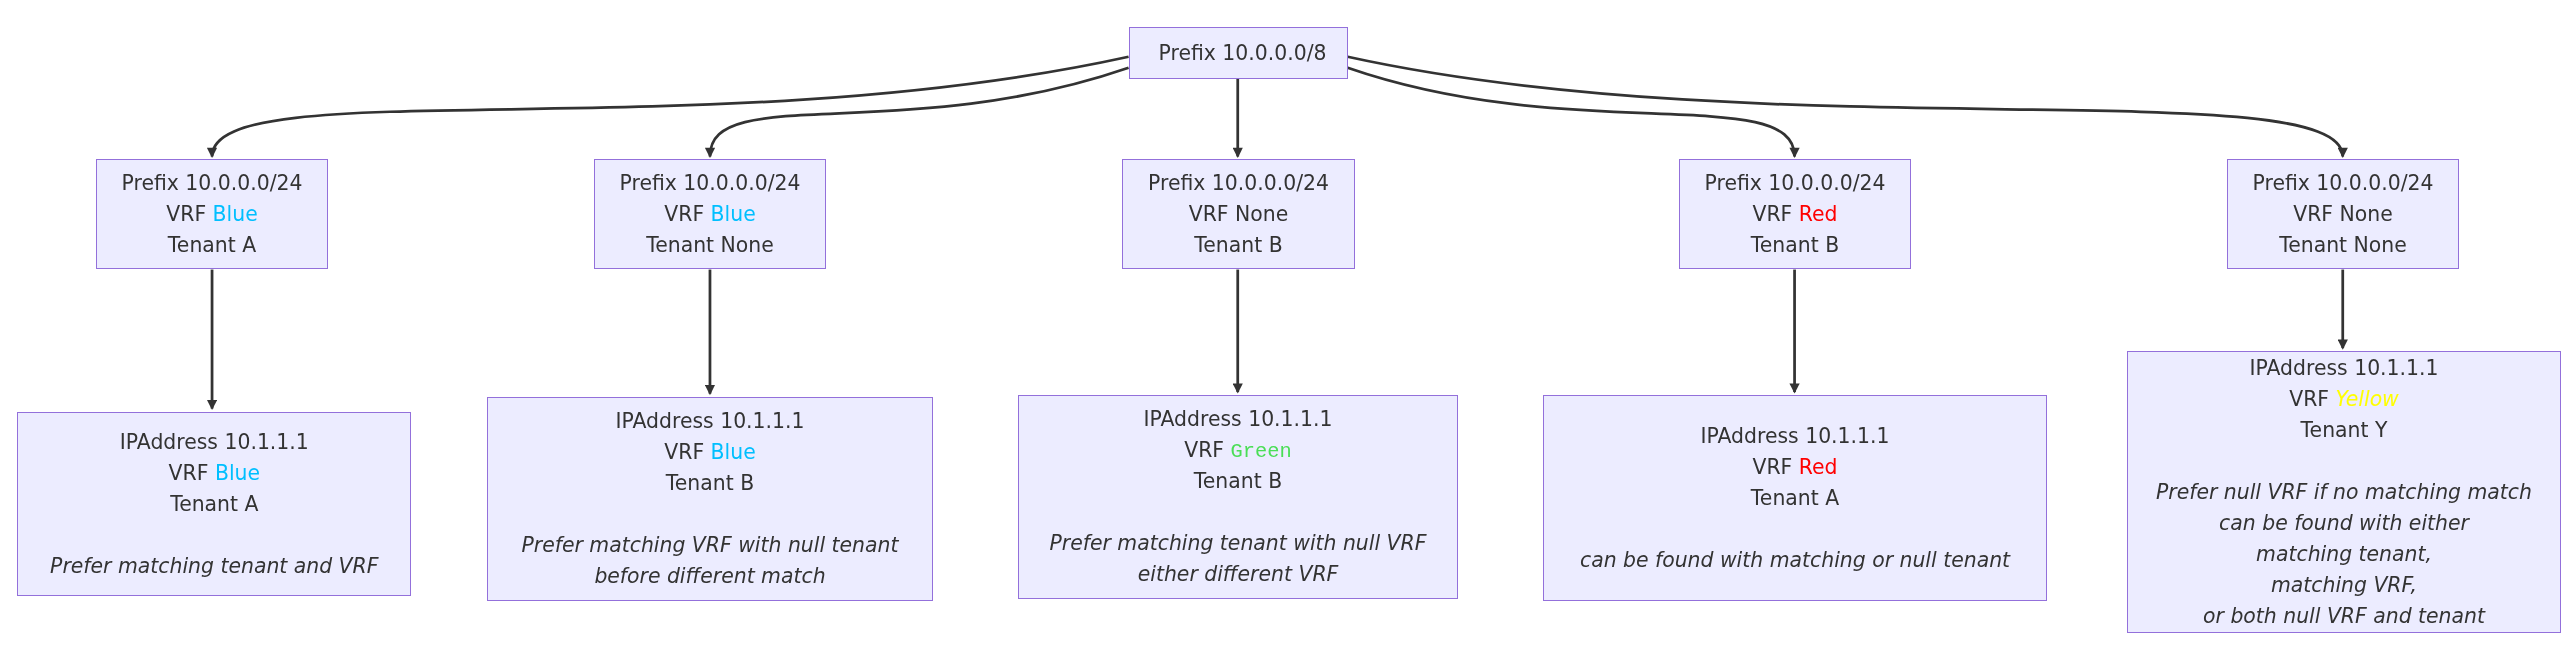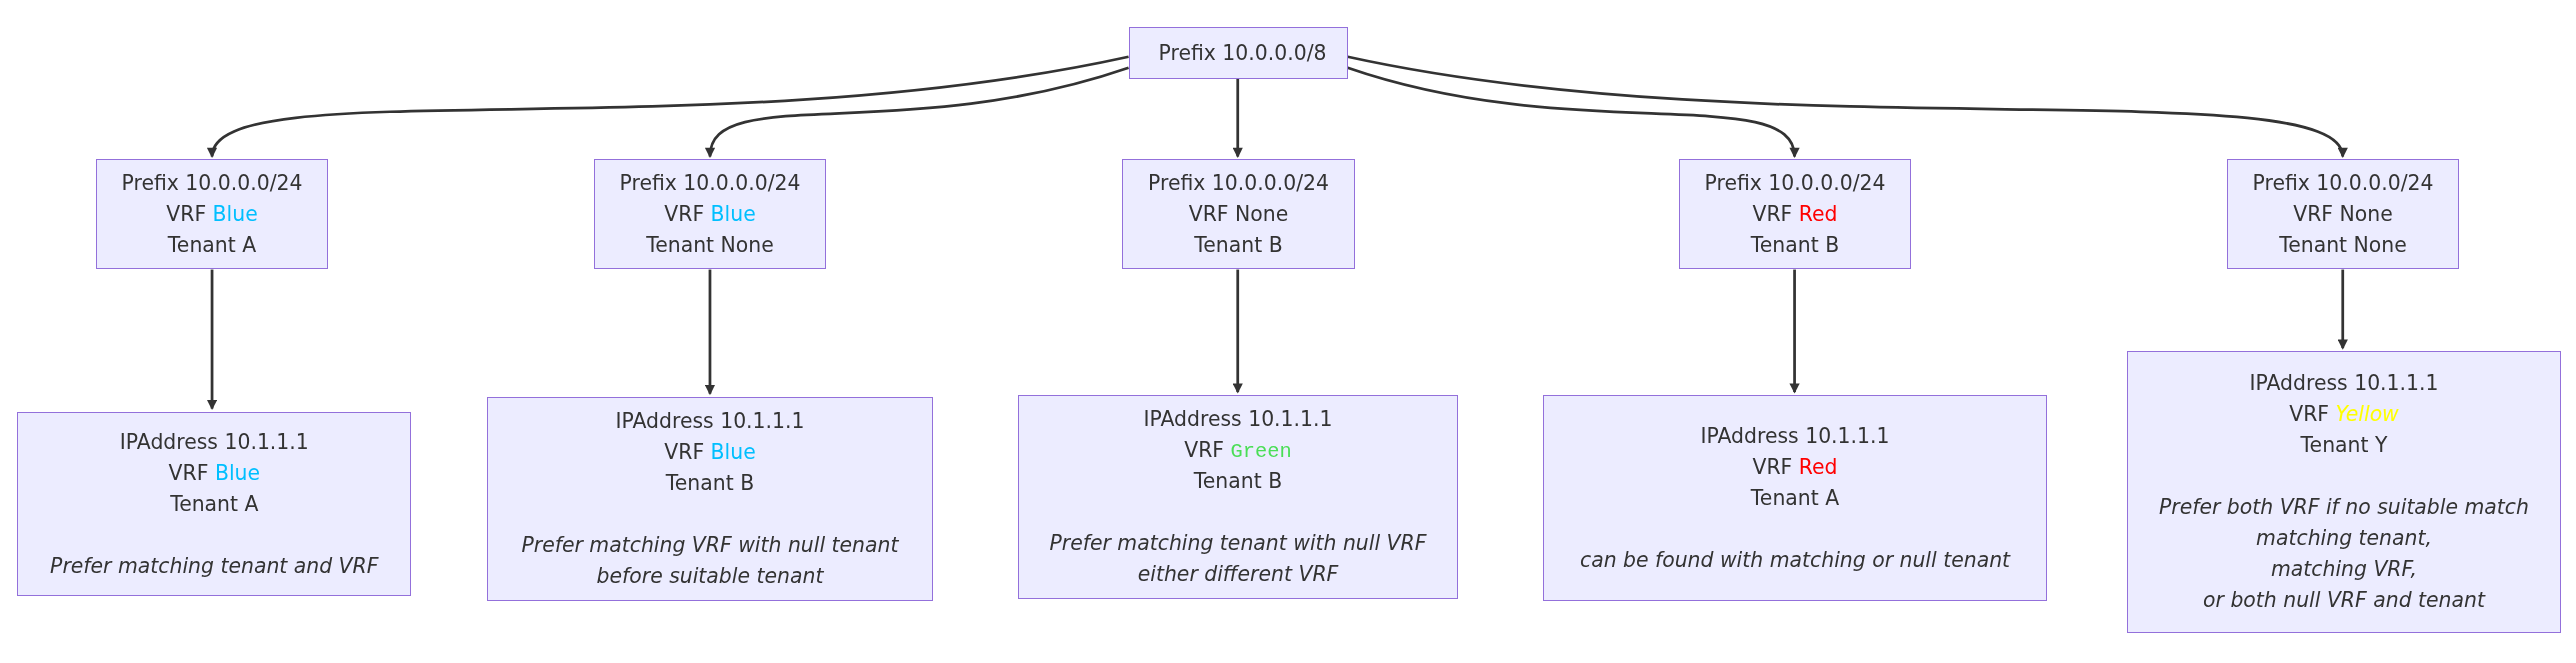--- a/index.html
+++ b/index.html
@@ -109,21 +109,21 @@
     <div class="spacer"></div>
     <div class="line note">Prefer matching tenant and VRF</div>
   </div>
 
   <div class="node" id="n-c2">
     <div class="line">IPAddress 10.1.1.1</div>
     <div class="line"><span>VRF</span> <span style="color: rgb(0, 191, 255);">Blue</span></div>
     <div class="line">Tenant B</div>
     <div class="spacer"></div>
     <div class="line note">Prefer matching VRF with null tenant</div>
-    <div class="line note">before suitable tenant</div>
+    <div class="line note">before different match</div>
   </div>
 
   <div class="node" id="n-c3">
     <div class="line">IPAddress 10.1.1.1</div>
     <div class="line"><span>VRF</span> <span style="color: rgb(74, 222, 86); font-family: Liberation Mono, monospace;">Green</span></div>
     <div class="line">Tenant B</div>
     <div class="spacer"></div>
     <div class="line note">Prefer matching tenant with null VRF</div>
     <div class="line note">either different VRF</div>
   </div>
@@ -134,20 +134,21 @@
     <div class="line">Tenant A</div>
     <div class="spacer"></div>
     <div class="line note">can be found with matching or null tenant</div>
   </div>
 
   <div class="node" id="n-c5">
     <div class="line">IPAddress 10.1.1.1</div>
     <div class="line"><span>VRF</span> <span style="color: rgb(255, 255, 0); font-style: italic;">Yellow</span></div>
     <div class="line">Tenant Y</div>
     <div class="spacer"></div>
-    <div class="line note">Prefer both VRF if no suitable match</div>
+    <div class="line note">Prefer null VRF if no matching match</div>
+    <div class="line note">can be found with either</div>
     <div class="line note">matching tenant,</div>
     <div class="line note">matching VRF,</div>
     <div class="line note">or both null VRF and tenant</div>
   </div>
 
 </div>
 
 
 </body></html>

